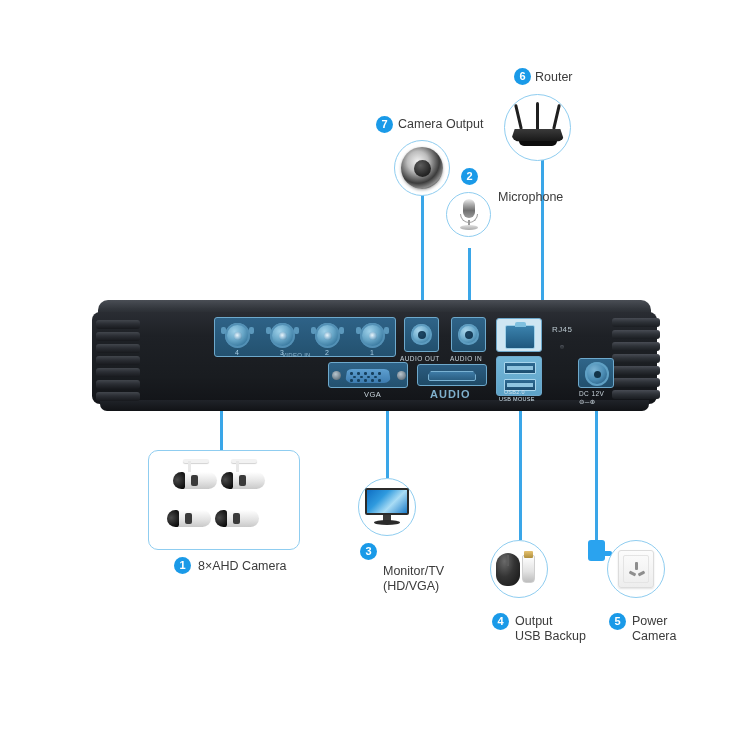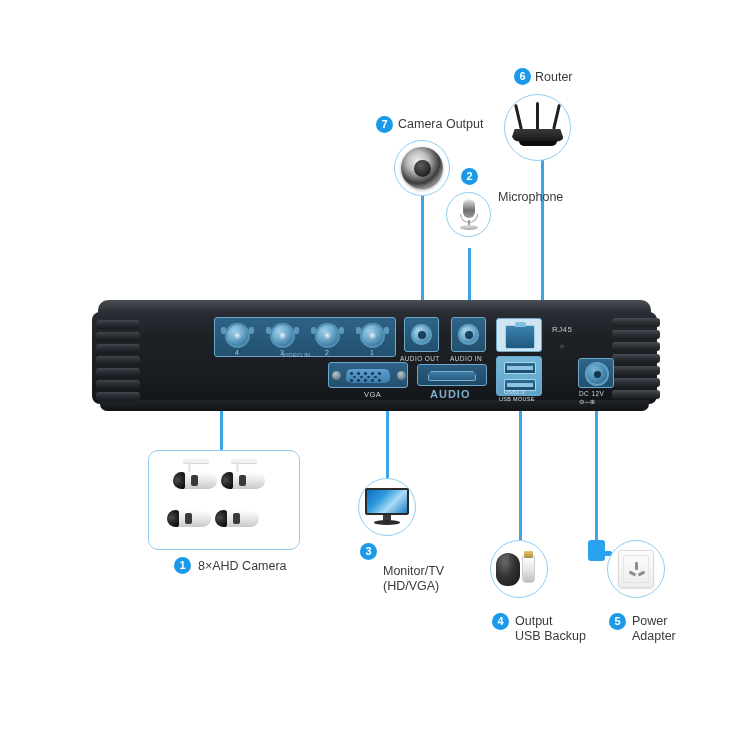--- a/index.html
+++ b/index.html
@@ -385,15 +385,15 @@
   <div class="callout" style="left:607px;top:540px;width:58px;height:58px;">
     <div style="position:relative;width:36px;height:38px;background:linear-gradient(180deg,#fcfcfc 0%,#ededed 100%);border:1px solid #dcdcdc;border-radius:3px;box-sizing:border-box;box-shadow:0 1px 2px rgba(0,0,0,.12);">
       <div style="position:absolute;left:4px;top:4px;right:4px;bottom:4px;border:1px solid #e4e4e4;border-radius:2px;"></div>
       <div style="position:absolute;left:16px;top:11px;width:3px;height:8px;background:#8e8e8e;border-radius:1px;"></div>
       <div style="position:absolute;left:10px;top:21px;width:7px;height:3px;background:#8e8e8e;border-radius:1px;transform:rotate(28deg);"></div>
       <div style="position:absolute;left:19px;top:21px;width:7px;height:3px;background:#8e8e8e;border-radius:1px;transform:rotate(-28deg);"></div>
     </div>
   </div>
   <div class="badge" style="left:609px;top:613px;">5</div>
   <div class="lbl" style="left:632px;top:614px;">Power
-Adapter</div>
+Camera</div>
 
 </div>
 
 </body></html>

